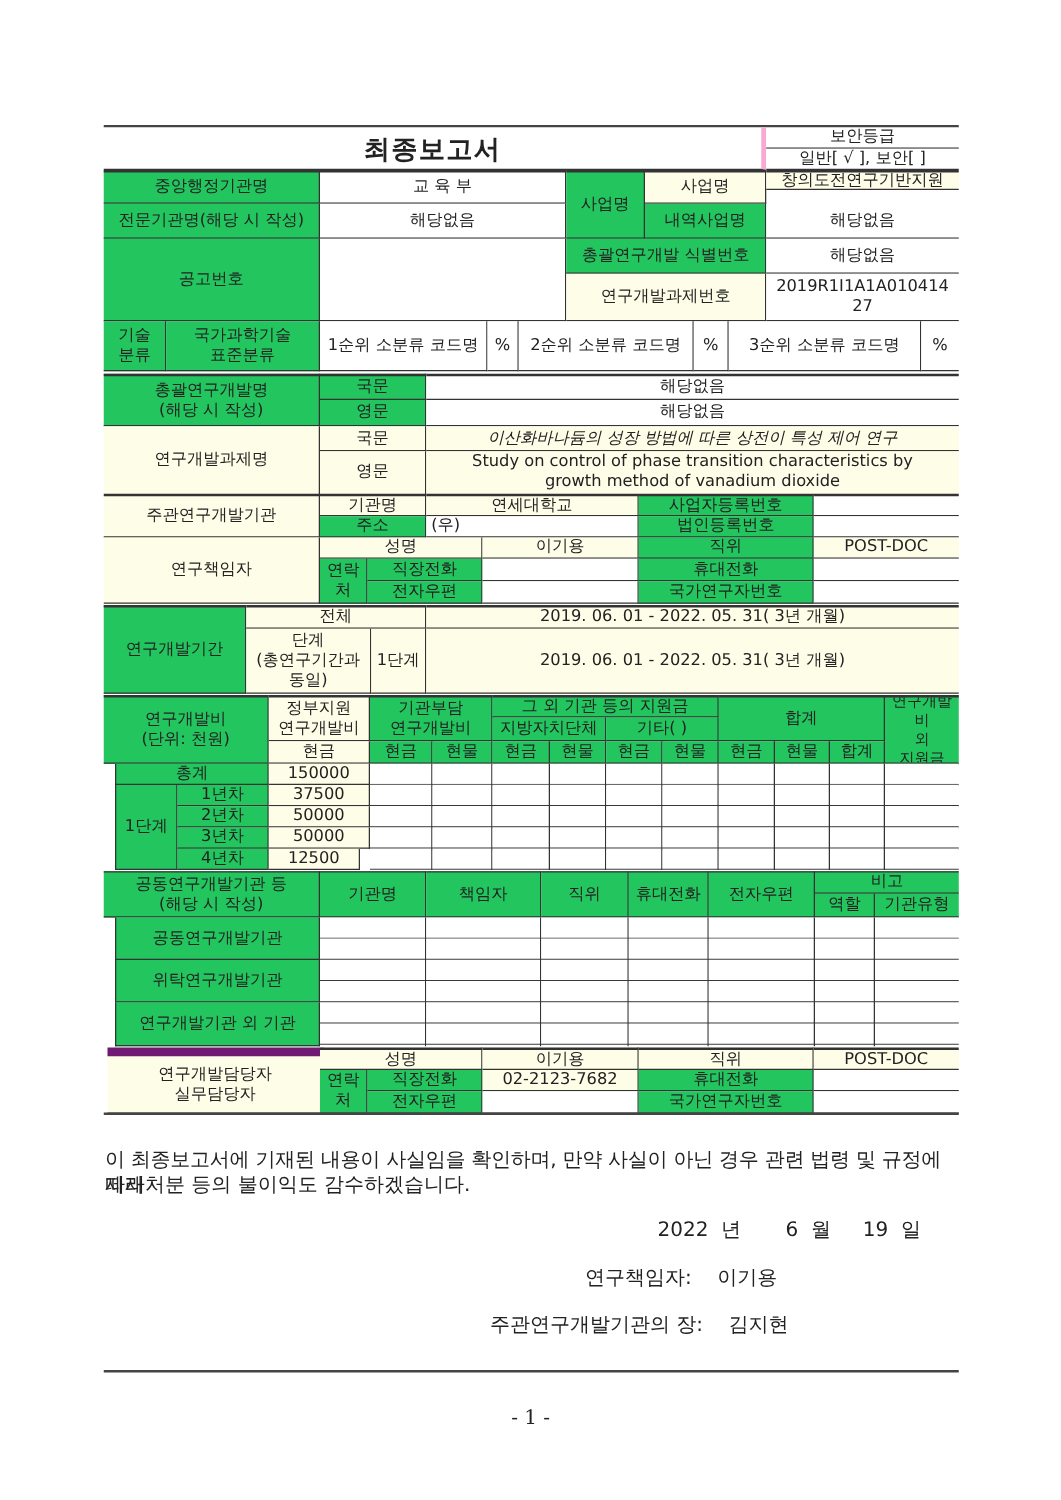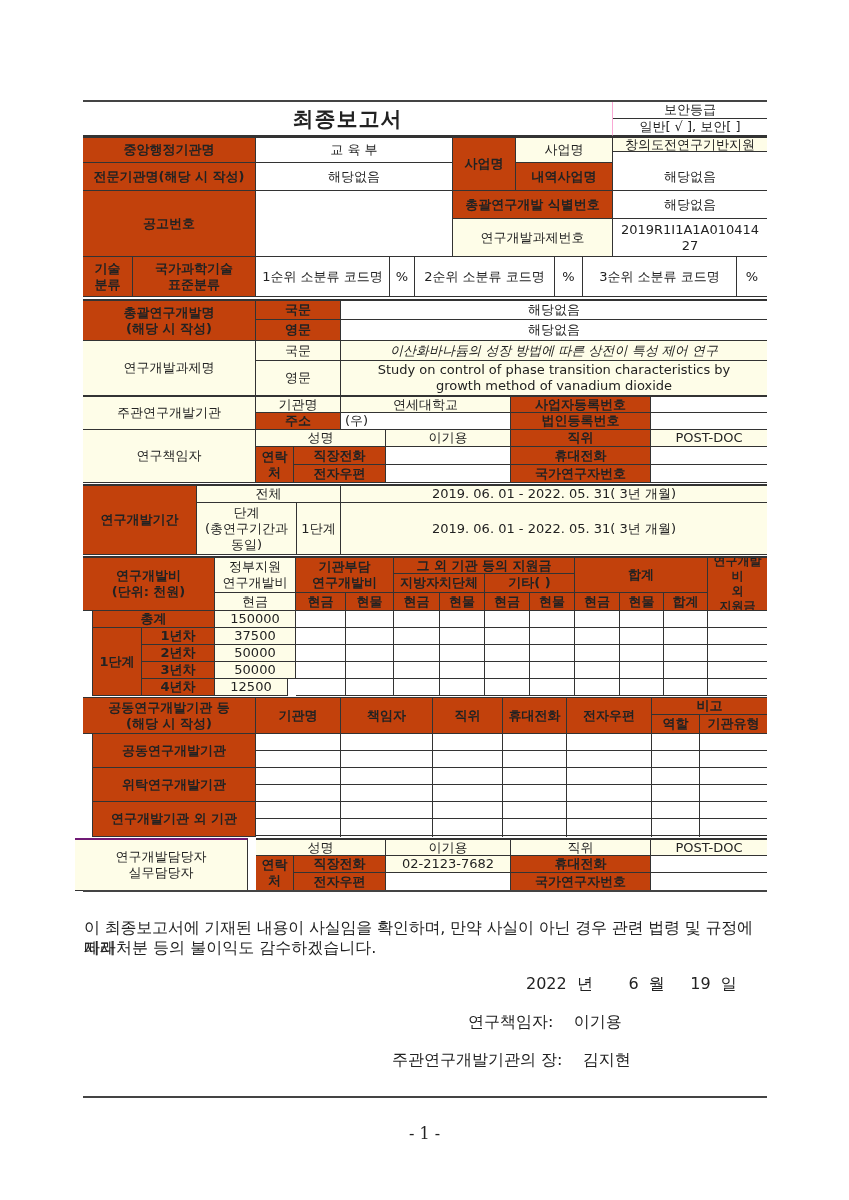--- a/index.html
+++ b/index.html
@@ -1,35 +1,35 @@
 <!DOCTYPE html>
 <html><head>
 <meta charset="utf-8">
 <style>
   html, body { margin: 0; padding: 0; background: #ffffff; }
   body { width: 849px; height: 1200px; position: relative; overflow: hidden;
          font-family: "DejaVu Sans", "Liberation Sans", sans-serif; color: #222; }
   .c { position: absolute; box-sizing: border-box; display: flex; align-items: center;
        justify-content: center; text-align: center; font-size: 13px; line-height: 16px;
        border-right: 1px solid #333; border-bottom: 1px solid #333; overflow: hidden; white-space: pre-line; }
-  .g { background: #c2410c; font-weight: bold; }
+  .g { background: #22c55e; }
   .y { background: #fefde8; }
   .w { background: #ffffff; }
   .l { justify-content: flex-start; padding-left: 4px; }
   .thick-top { border-top: 2px solid #333; }
   .title { font-size: 21px; font-weight: bold; letter-spacing: 1px; }
   .hline { position: absolute; left: 83px; width: 684px; background: #444; }
   .para { position: absolute; font-size: 16px; line-height: 20px; }
 </style>
 </head>
 <body>
 
 <div class="hline" style="top:100px;height:2px;"></div>
 
-<div class="c w title" style="left:83px;top:102px;width:530px;height:34px;border-right:1px solid #f9a8d4;">최종보고서</div>
+<div class="c w title" style="left:83px;top:102px;width:530px;height:34px;border-right:4px solid #f9a8d4;">최종보고서</div>
 <div class="c w" style="left:613px;top:102px;width:154px;height:17px;border-right:none;">보안등급</div>
 <div class="c w" style="left:613px;top:119px;width:154px;height:17px;border-right:none;">일반[ √ ], 보안[   ]</div>
 
 <div class="c g thick-top" style="left:83px;top:136px;width:173px;height:27px;">중앙행정기관명</div>
 <div class="c w thick-top" style="left:256px;top:136px;width:197px;height:27px;">교 육 부</div>
 <div class="c g thick-top" style="left:453px;top:136px;width:63px;height:55px;">사업명</div>
 <div class="c y thick-top" style="left:516px;top:136px;width:97px;height:27px;">사업명</div>
 <div class="c y thick-top" style="left:613px;top:136px;width:154px;height:16px;border-right:none;">창의도전연구기반지원</div>
 
 <div class="c g" style="left:83px;top:163px;width:173px;height:28px;">전문기관명(해당 시 작성)</div>
@@ -177,21 +177,21 @@
 <div class="c w" style="left:256px;top:734px;width:85px;height:103px;border-bottom:none;"></div>
 <div class="c w" style="left:341px;top:734px;width:92px;height:103px;border-bottom:none;"></div>
 <div class="c w" style="left:433px;top:734px;width:70px;height:103px;border-bottom:none;"></div>
 <div class="c w" style="left:503px;top:734px;width:64px;height:103px;border-bottom:none;"></div>
 <div class="c w" style="left:567px;top:734px;width:85px;height:103px;border-bottom:none;"></div>
 <div class="c w" style="left:652px;top:734px;width:48px;height:103px;border-bottom:none;"></div>
 <div class="c w" style="left:700px;top:734px;width:67px;height:103px;border-bottom:none;border-right:none;"></div>
 <div style="position:absolute;left:256px;top:750px;width:511px;height:88px;
   background-image:linear-gradient(to bottom, #333 1px, transparent 1px);background-size:100% 17px;pointer-events:none;"></div>
 
-<div class="c y" style="left:75px;top:838px;width:173px;height:53px;border-top:2px solid #701a75;">연구개발담당자
+<div class="c y" style="left:86px;top:838px;width:173px;height:53px;border-top:7px solid #701a75;">연구개발담당자
 실무담당자</div>
 <div class="c y" style="left:256px;top:838px;width:130px;height:18px;border-top:2px solid #333;">성명</div>
 <div class="c y" style="left:386px;top:838px;width:125px;height:18px;border-top:2px solid #333;">이기용</div>
 <div class="c y" style="left:511px;top:838px;width:140px;height:18px;border-top:2px solid #333;">직위</div>
 <div class="c y" style="left:651px;top:838px;width:116px;height:18px;border-top:2px solid #333;border-right:none;">POST-DOC</div>
 <div class="c g" style="left:256px;top:856px;width:38px;height:35px;">연락처</div>
 <div class="c g" style="left:294px;top:856px;width:92px;height:17px;">직장전화</div>
 <div class="c y" style="left:386px;top:856px;width:125px;height:17px;">02-2123-7682</div>
 <div class="c g" style="left:511px;top:856px;width:140px;height:17px;">휴대전화</div>
 <div class="c w" style="left:651px;top:856px;width:116px;height:17px;border-right:none;"></div>

